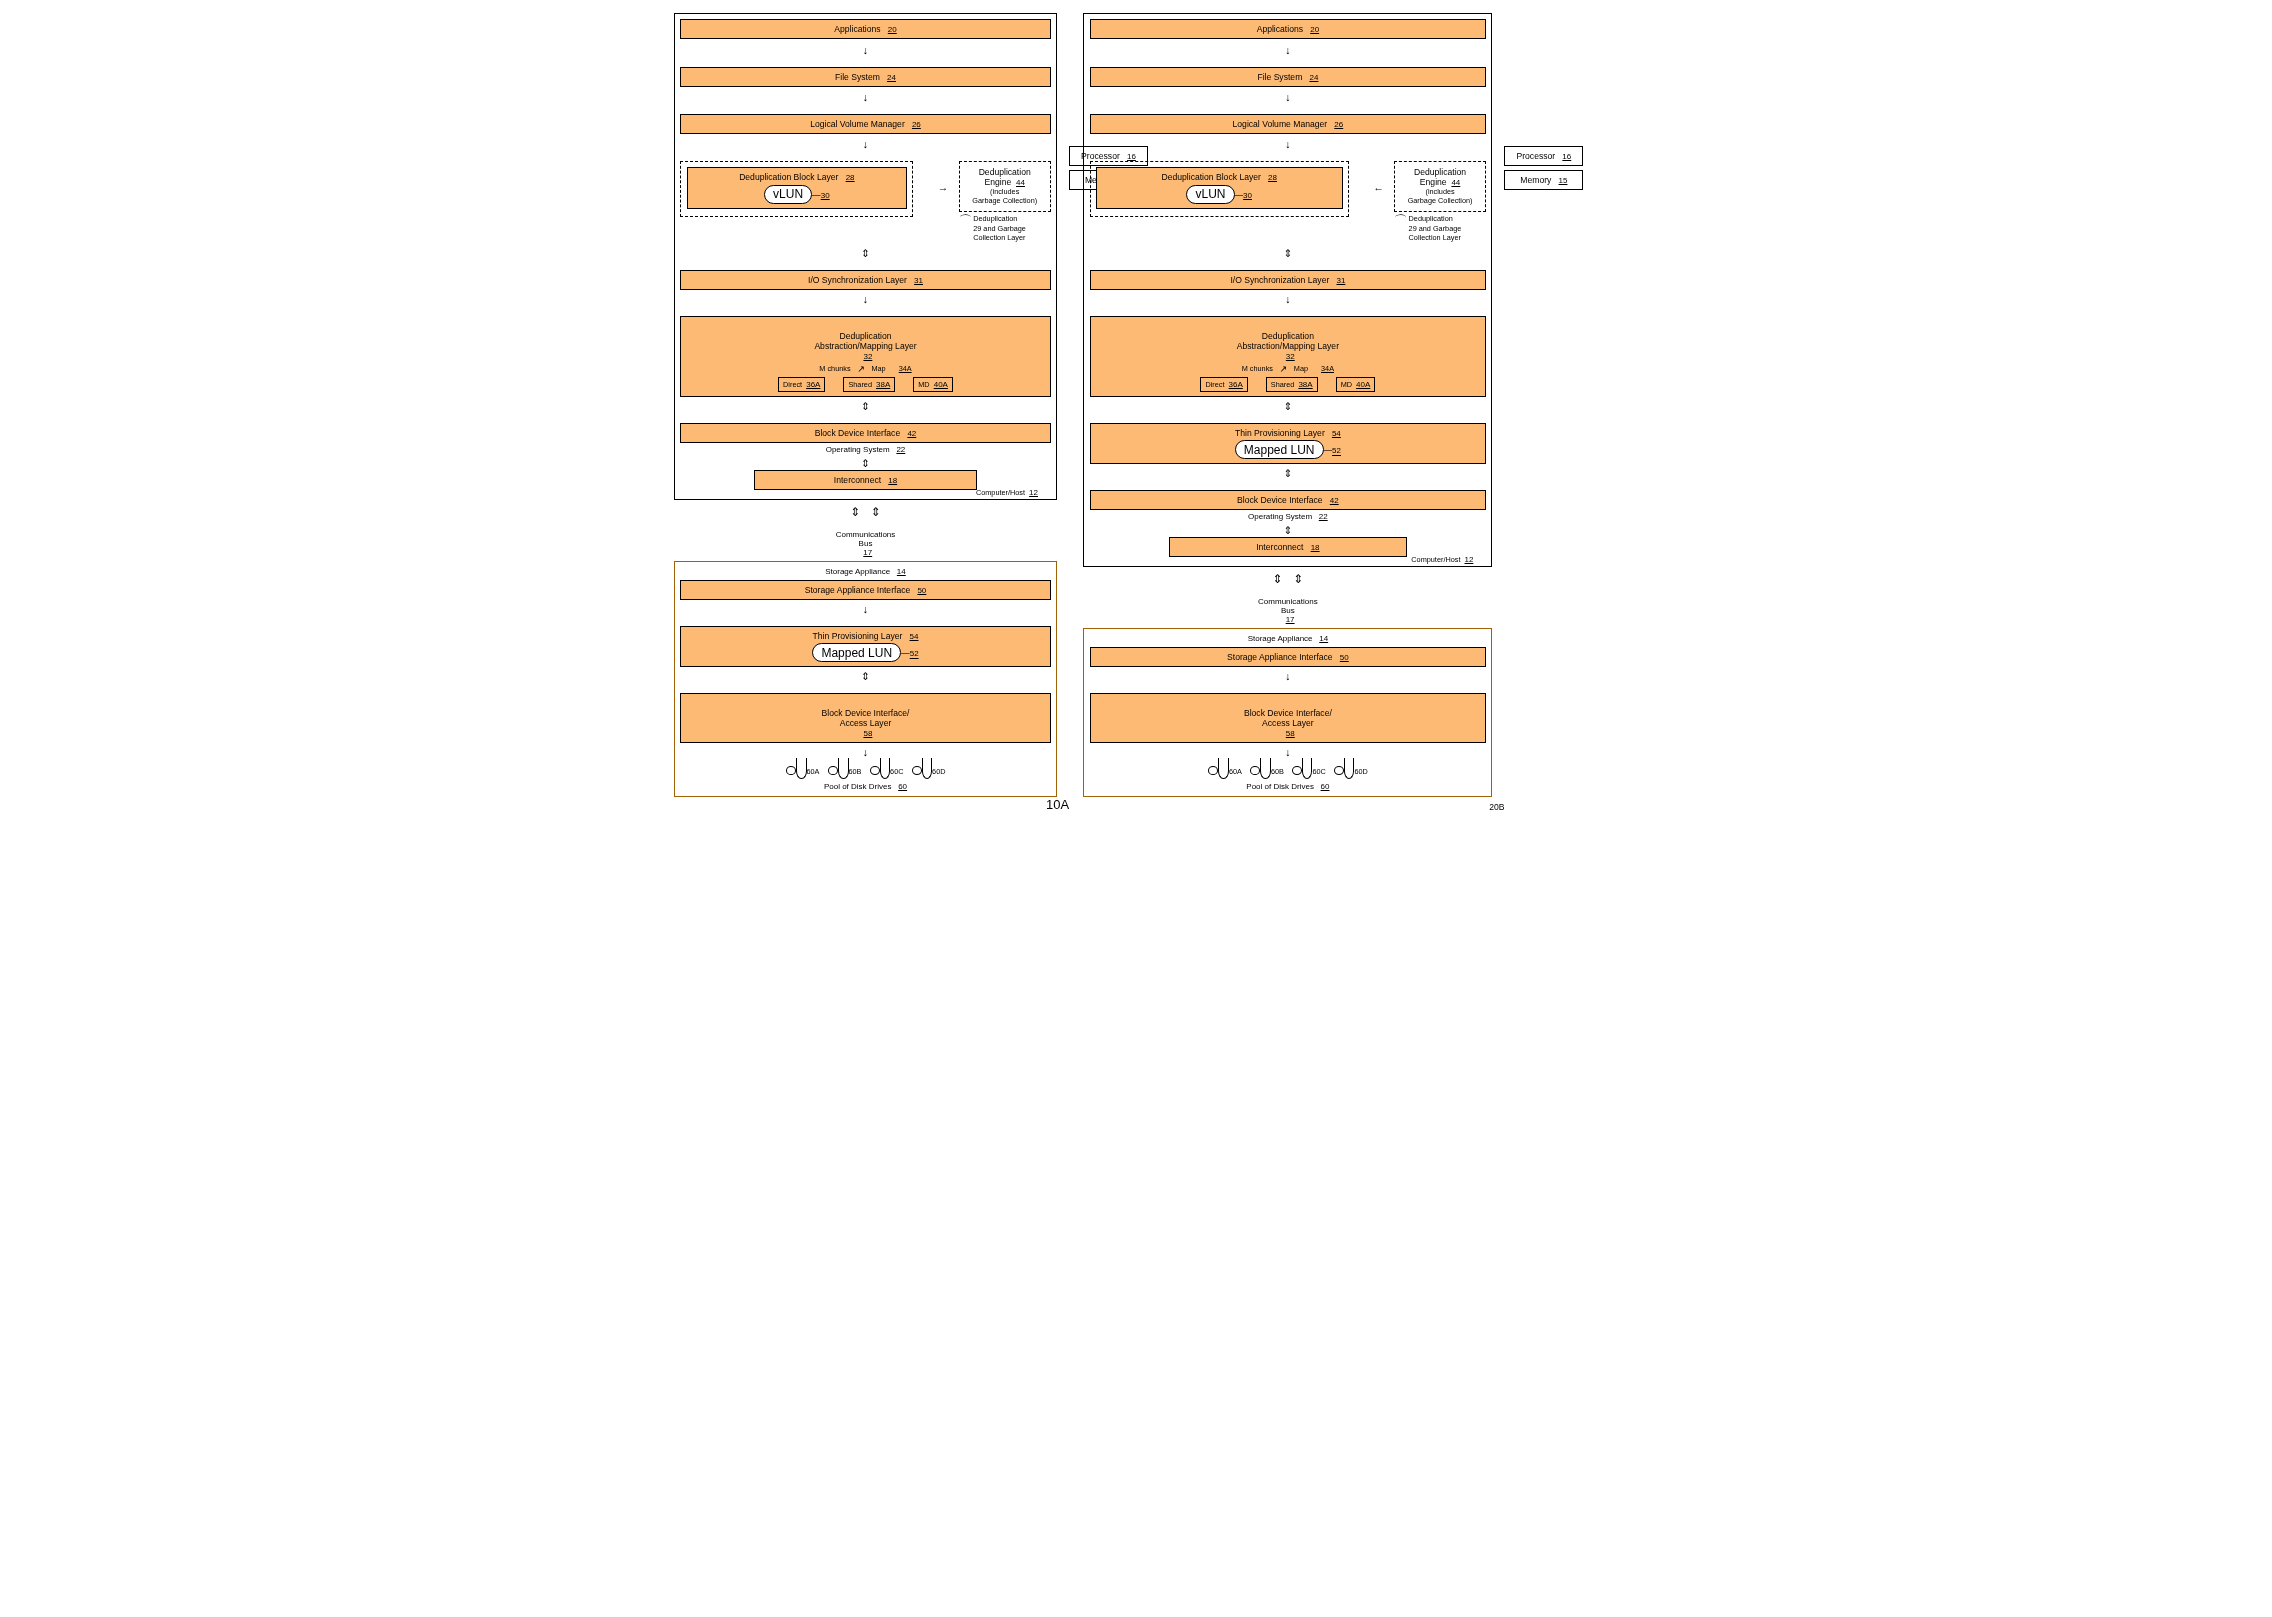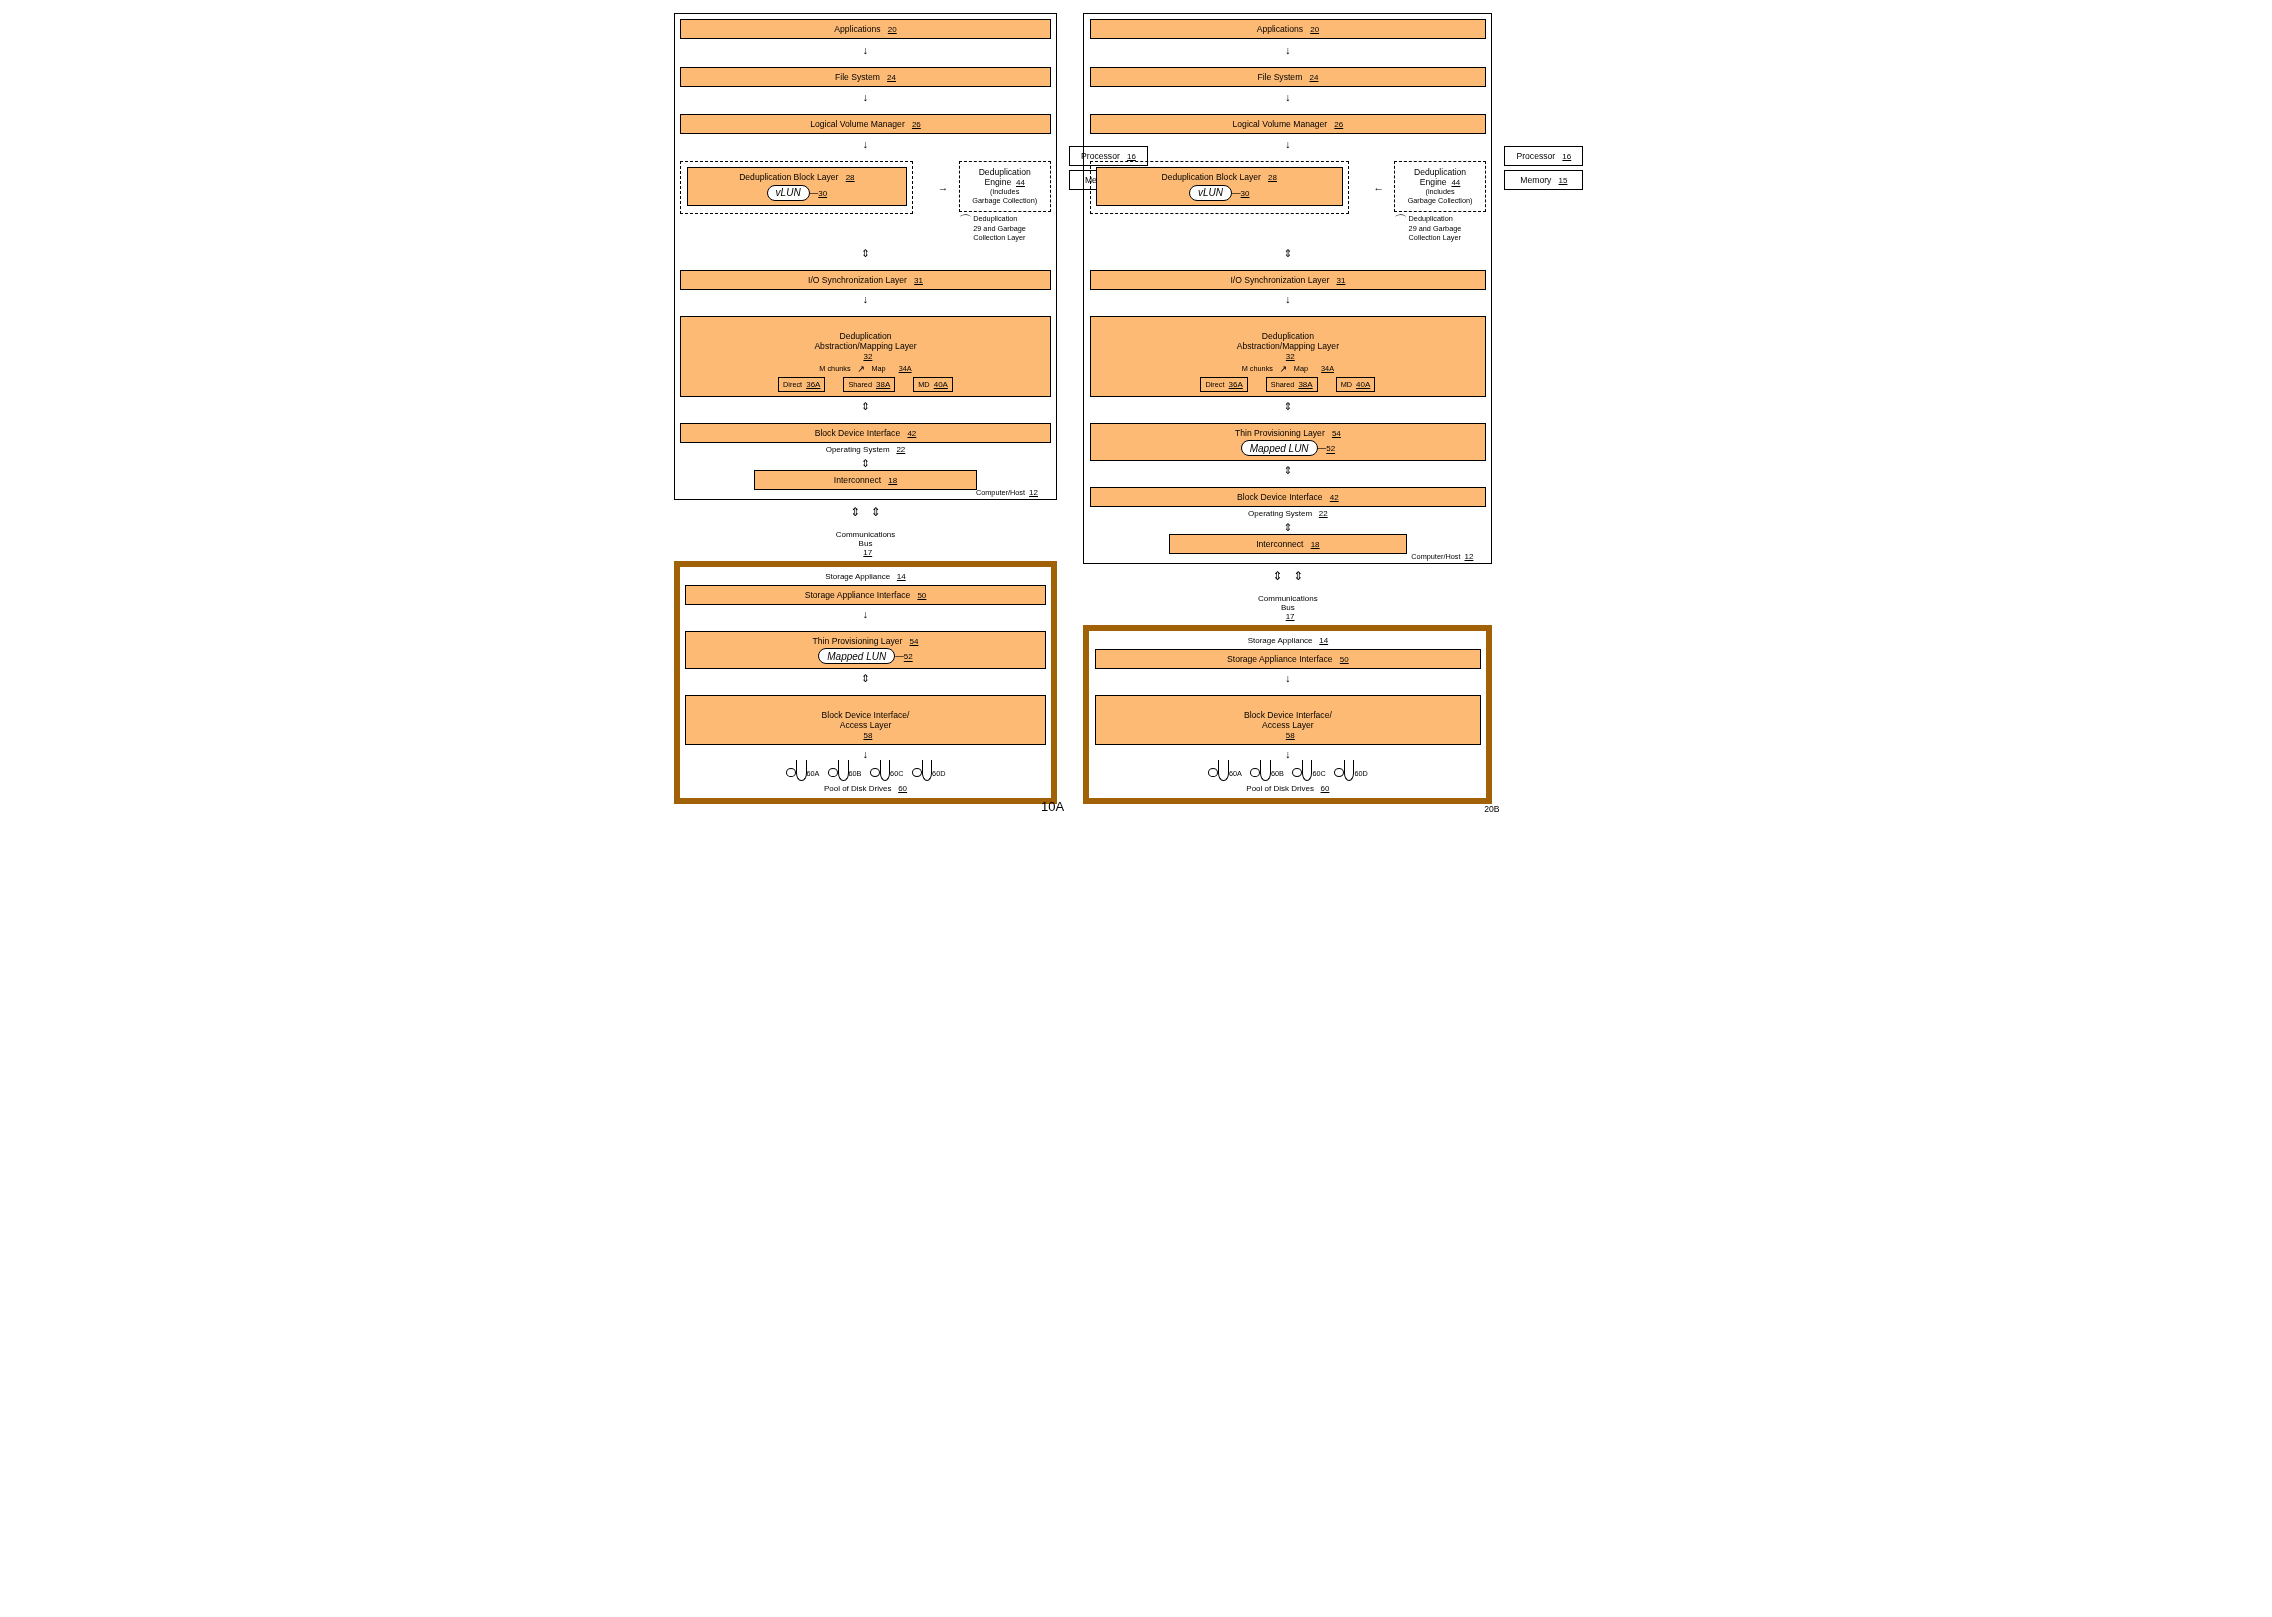--- a/index.html
+++ b/index.html
@@ -80,23 +80,22 @@
       right: 18px;
       font-size: 7.3px;
     }
 
     
     .pill {
       border: 1px solid #000;
       border-radius: 13.2px;
       padding: 1.3px 8px;
       display: inline-block;
-      font-size: 10px;
+      font-size: 12px;
       background: #fff;
-      font-style: italic;
     }
 
     
     .chunk-row {
       display: flex;
       gap: 18px;
       align-items: center;
     }
     .chunk-box {
       border: 1px solid #000;
@@ -155,21 +154,21 @@
       align-items: center;
       gap: 1.3px;
     }
     .bus-arrows {
       display: flex;
       gap: 10.6px;
       font-size: 12px;
     }
 
     .storage-outer {
-      border: 6px solid #a16207;
+      border: 1px solid #a16207;
       padding: 5.3px;
       width: 100%;
     }
 
     .processors-box {
       border: 1px solid #000;
       padding: 4px 6.6px;
       text-align: center;
       width: 79px;
     }

